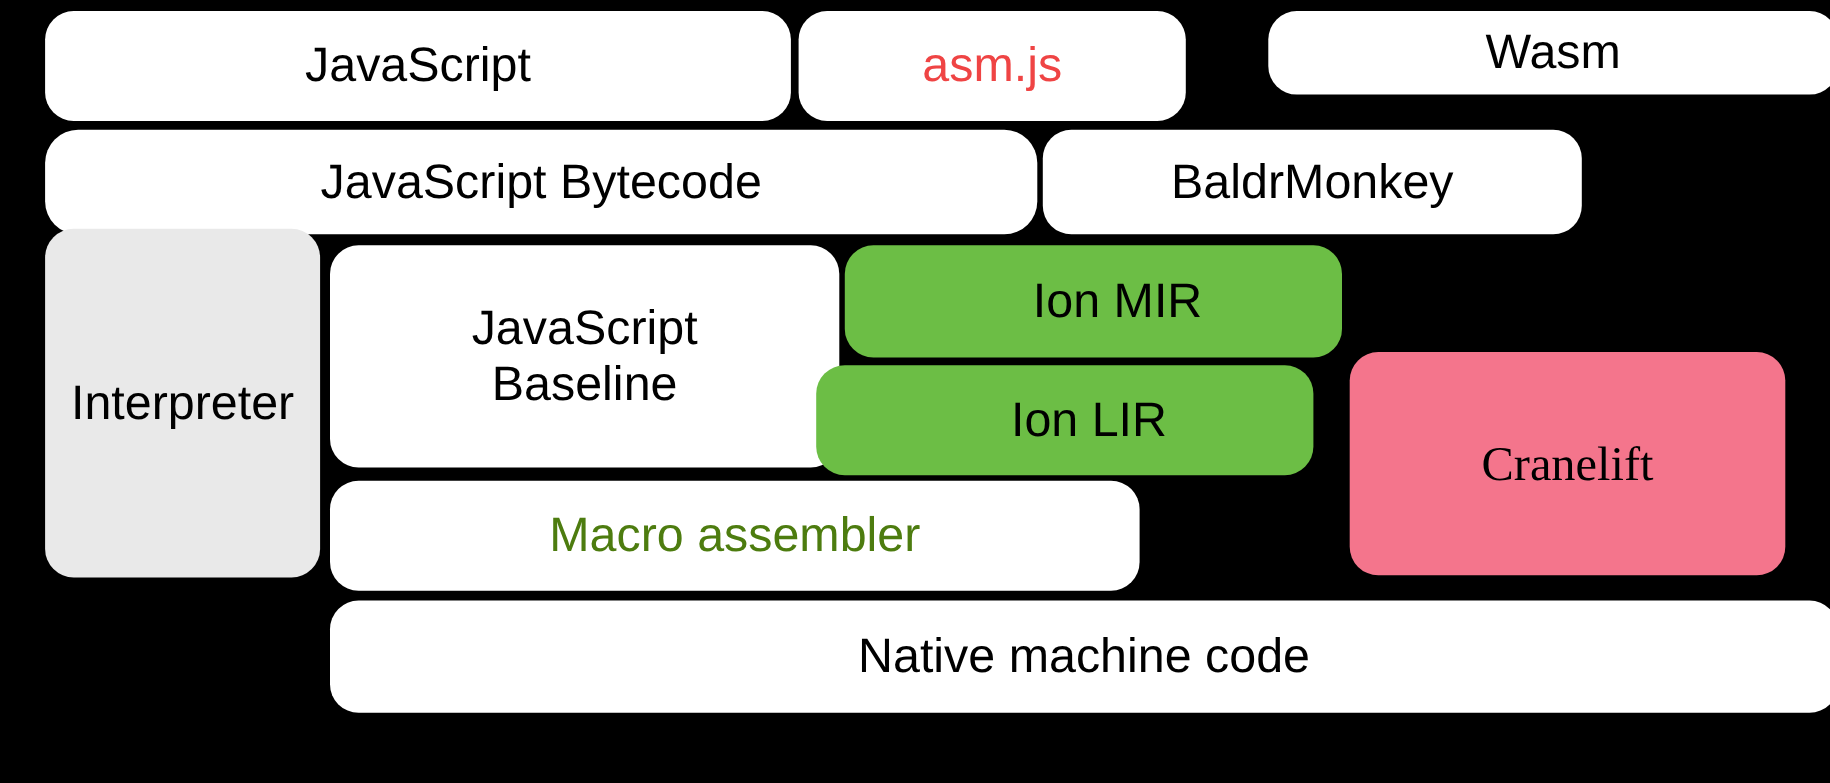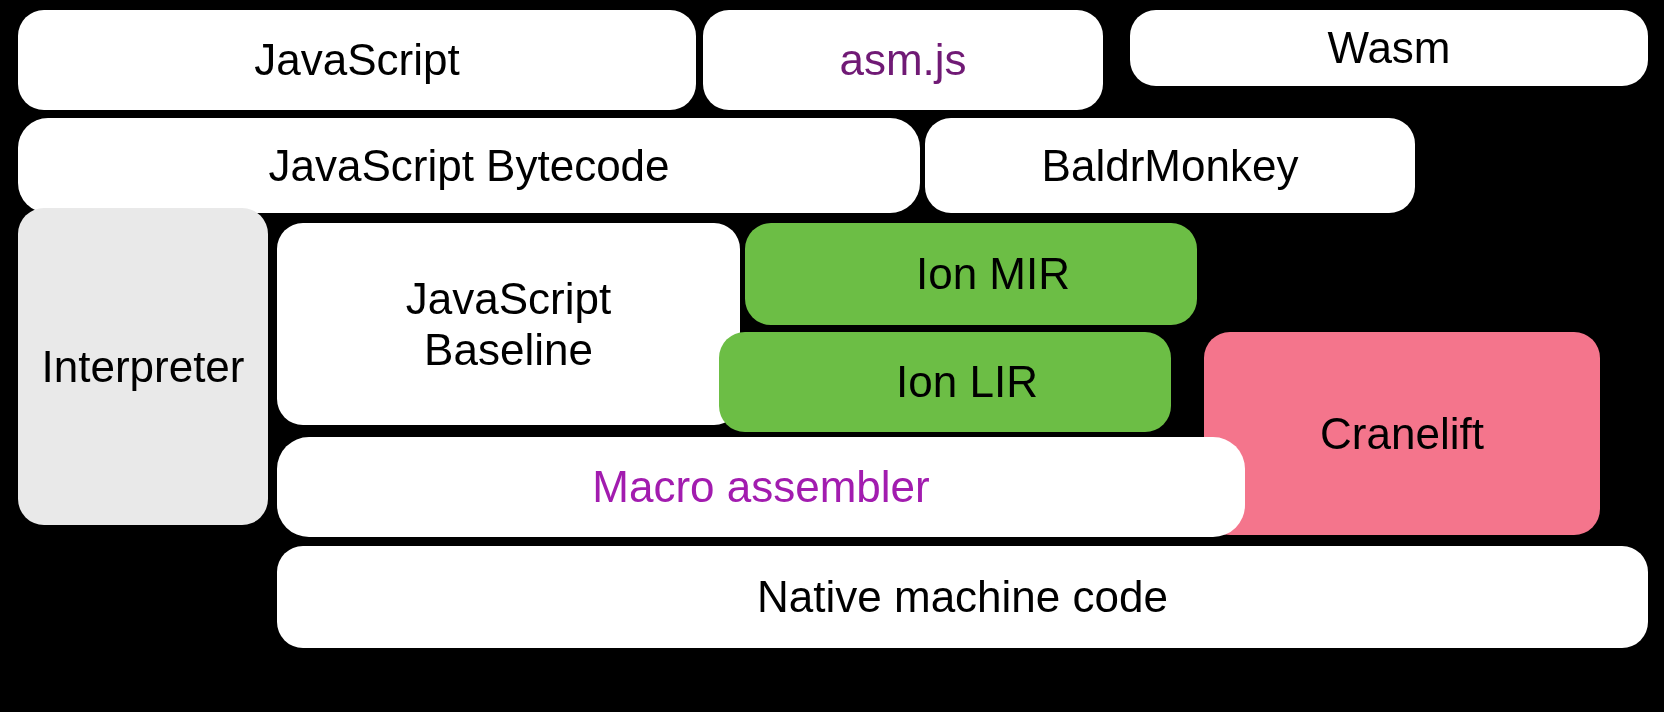--- a/index.html
+++ b/index.html
@@ -23,36 +23,37 @@
     justify-content: center;
     text-align: center;
     border-radius: 26px;
     color: #000000;
     font-size: 44px;
     font-weight: 400;
     line-height: 1.16;
     letter-spacing: 0px;
     white-space: pre-line;
     user-select: none;
+    margin-left: 23px;
   }
   .fill-white { background: #FFFFFF; }
   .fill-gray  { background: #E9E9E9; }
   .fill-green { background: #6CBE45; padding-left: 44px; }
   .fill-pink  { background: #F4758C; }
 </style>
 </head>
 <body>
 
 <div id="stage" style="background: rgb(0, 0, 0);">
     <div class="node fill-white" style="left: 18px; top: 10px; width: 678px; height: 100px; background: rgb(255, 255, 255); color: rgb(0, 0, 0);"><span>JavaScript</span></div>
-    <div class="node fill-white" style="left: 703px; top: 10px; width: 400px; height: 100px; background: rgb(255, 255, 255); color: #701a75;"><span>asm.js</span></div>
+    <div class="node fill-white" style="left: 703px; top: 10px; width: 352px; height: 100px; background: rgb(255, 255, 255); color: #ef4444;"><span>asm.js</span></div>
     <div class="node fill-white" style="left: 1130px; top: 10px; width: 518px; height: 76px; background: rgb(255, 255, 255); color: rgb(0, 0, 0);"><span>Wasm</span></div>
     <div class="node fill-white" style="left: 18px; top: 118px; width: 902px; height: 95px; background: rgb(255, 255, 255); color: rgb(0, 0, 0); border-radius: 30px;"><span>JavaScript Bytecode</span></div>
     <div class="node fill-white" style="left: 925px; top: 118px; width: 490px; height: 95px; background: rgb(255, 255, 255); color: rgb(0, 0, 0);"><span>BaldrMonkey</span></div>
     <div class="node fill-gray" style="left: 18px; top: 208px; width: 250px; height: 317px; background: rgb(233, 233, 233); color: rgb(0, 0, 0);"><span>Interpreter</span></div>
     <div class="node fill-white" style="left: 277px; top: 223px; width: 463px; height: 202px; background: rgb(255, 255, 255); color: rgb(0, 0, 0);"><span>JavaScript
 Baseline</span></div>
     <div class="node fill-green" style="left: 745px; top: 223px; width: 452px; height: 102px; background: rgb(108, 190, 69); color: rgb(0, 0, 0);"><span>Ion MIR</span></div>
     <div class="node fill-green" style="left: 719px; top: 332px; width: 452px; height: 100px; background: rgb(108, 190, 69); color: rgb(0, 0, 0);"><span>Ion LIR</span></div>
-    <div class="node fill-pink" style="left: 1204px; top: 332px; width: 396px; height: 203px; background: rgb(244, 117, 140); color: rgb(0, 0, 0);"><span>Cranelift</span></div>
-    <div class="node fill-white" style="left: 277px; top: 437px; width: 968px; height: 100px; background: rgb(255, 255, 255); color: #a21caf; border-radius: 32px;"><span>Macro assembler</span></div>
+    <div class="node fill-pink" style="left: 1204px; top: 320px; width: 396px; height: 203px; background: rgb(244, 117, 140); color: rgb(0, 0, 0); font-family: Liberation Serif, serif;"><span>Cranelift</span></div>
+    <div class="node fill-white" style="left: 277px; top: 437px; width: 736px; height: 100px; background: rgb(255, 255, 255); color: #4d7c0f;"><span>Macro assembler</span></div>
     <div class="node fill-white" style="left: 277px; top: 546px; width: 1371px; height: 102px; background: rgb(255, 255, 255); color: rgb(0, 0, 0);"><span>Native machine code</span></div>
   </div>
 
 </body></html>

